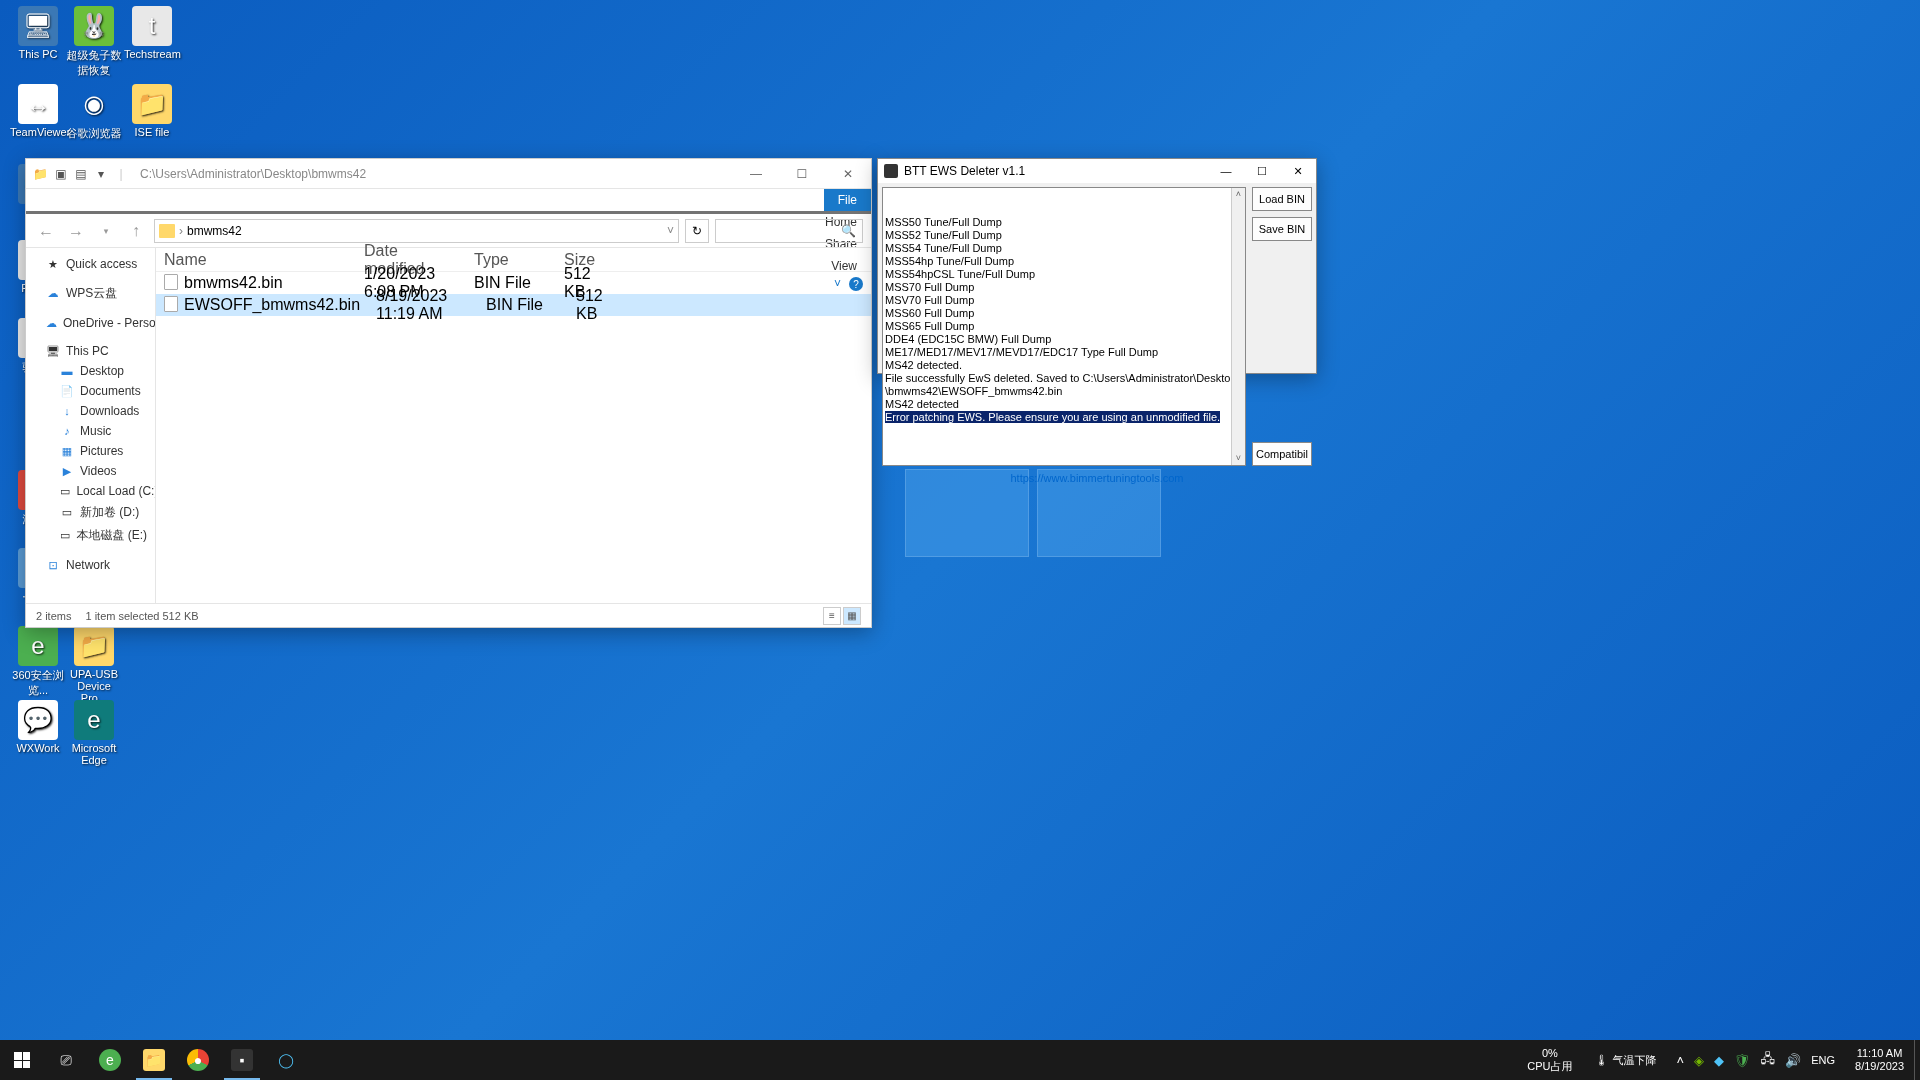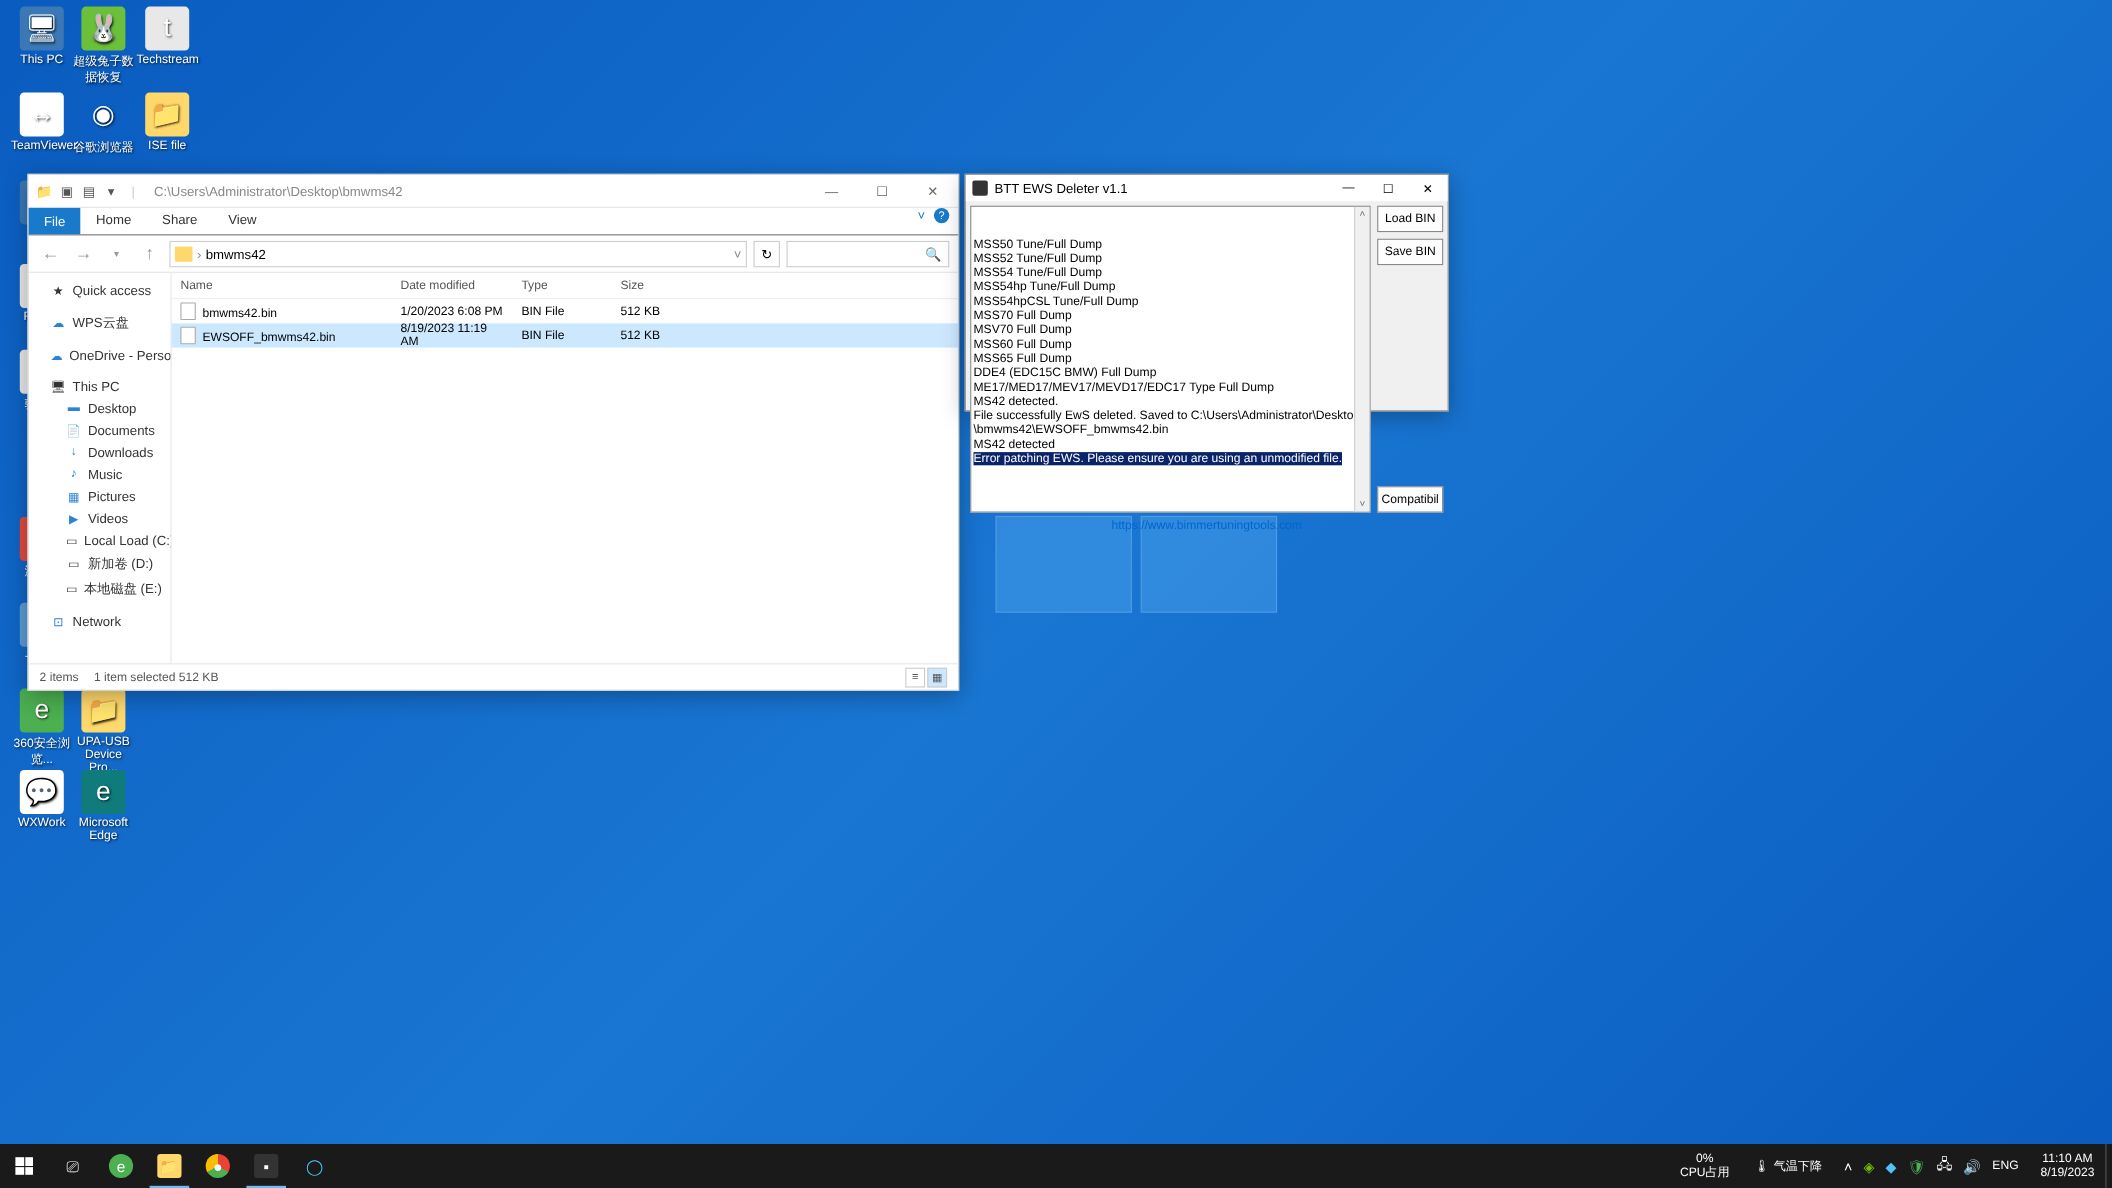--- a/index.html
+++ b/index.html
@@ -9,42 +9,42 @@
 .desktop-icon { position:absolute; width:56px; text-align:center; color:#fff; font-size:11px; text-shadow:1px 1px 2px rgba(0,0,0,.8); cursor:pointer; }
 .desktop-icon .ico { width:40px; height:40px; margin:0 auto 2px; border-radius:4px; display:flex; align-items:center; justify-content:center; font-size:24px; }
 
 .explorer { position:absolute; left:25px; top:158px; width:847px; height:470px; background:#fff; border:1px solid #ccc; box-shadow:0 5px 20px rgba(0,0,0,.3); display:flex; flex-direction:column; }
 .explorer-titlebar { height:30px; background:#fff; display:flex; align-items:center; border-bottom:1px solid #e5e5e5; }
 .explorer-titlebar .qat { display:flex; gap:2px; padding:0 6px; align-items:center; }
 .explorer-titlebar .qat span { width:18px; height:18px; display:flex; align-items:center; justify-content:center; font-size:12px; color:#555; }
 .explorer-titlebar .title { flex:1; font-size:12px; color:#888; padding-left:4px; }
 .explorer-titlebar .winbtns { display:flex; }
 .explorer-titlebar .winbtns span { width:46px; height:30px; display:flex; align-items:center; justify-content:center; font-size:12px; color:#666; }
-.explorer-ribbon { height:25px; display:flex; align-items:flex-start; border-bottom:1px solid #737373; font-size:12px; }
+.explorer-ribbon { height:25px; display:flex; align-items:flex-end; border-bottom:3px solid #737373; font-size:12px;flex-direction:column; }
 .explorer-ribbon .file-tab { background:#1979ca; color:#fff; padding:4px 14px; height:100%; display:flex; align-items:center; }
 .explorer-ribbon .tab { padding:4px 14px; color:#333; }
 .explorer-ribbon .help { margin-left:auto; display:flex; gap:8px; padding-right:8px; color:#1979ca; }
 .explorer-addr { height:34px; display:flex; align-items:center; gap:6px; padding:4px 8px; border-bottom:1px solid #e5e5e5; }
 .explorer-addr .navbtn { width:24px; height:24px; display:flex; align-items:center; justify-content:center; color:#999; border-radius:2px; }
 .explorer-addr .breadcrumb { flex:1; height:24px; border:1px solid #ccc; display:flex; align-items:center; font-size:12px; padding:0 4px; gap:4px; }
 .explorer-addr .breadcrumb .folder-ico { width:16px; height:14px; background:#ffd86b; border-radius:1px; }
 .explorer-addr .refresh { width:24px; height:24px; border:1px solid #ccc; display:flex; align-items:center; justify-content:center; font-size:12px; }
 .explorer-addr .search { width:148px; height:24px; border:1px solid #ccc; display:flex; align-items:center; justify-content:flex-end; padding:0 6px; color:#888; font-size:12px; }
 .explorer-body { flex:1; display:flex; }
 .explorer-nav { width:130px; border-right:1px solid #e5e5e5; padding:6px 0; font-size:12px; overflow:hidden; }
 .explorer-nav .nav-item { padding:3px 8px 3px 20px; display:flex; align-items:center; gap:6px; color:#333; white-space:nowrap; }
 .explorer-nav .nav-item.sub { padding-left:34px; }
 .explorer-nav .nav-item .ni-ico { width:14px; height:14px; display:inline-flex; align-items:center; justify-content:center; font-size:11px; }
-.explorer-files { flex:1; font-size:11px; }
+.explorer-files { flex:1; font-size:16px; }
 .files-header { display:flex; color:#555; border-bottom:1px solid #eee; height:24px; align-items:center; }
 .files-header div,.file-row div { padding:3px 8px; }
 .col-name{flex:0 0 200px;} .col-date{flex:0 0 110px;} .col-type{flex:0 0 90px;} .col-size{flex:0 0 60px; }
 .file-row { display:flex; align-items:center; height:22px; }
 .file-row.selected { background:#cce8ff; }
-.file-row .col-name { display:flex; align-items:flex-end; gap:6px; }
+.file-row .col-name { display:flex; align-items:flex-start; gap:6px; }
 .file-row .file-ico { width:14px; height:16px; background:#fff; border:1px solid #aaa; border-radius:1px; }
 .explorer-status { height:24px; border-top:1px solid #e5e5e5; display:flex; align-items:center; font-size:11px; color:#555; padding:0 10px; gap:14px; }
 .explorer-status .view-icons { margin-left:auto; display:flex; gap:2px; }
 .explorer-status .view-icons span { width:18px; height:18px; border:1px solid #ccc; display:flex; align-items:center; justify-content:center; font-size:10px; }
 
 .appwin { position:absolute; left:877px; top:158px; width:440px; height:216px; background:#f0f0f0; border:1px solid #888; box-shadow:0 5px 20px rgba(0,0,0,.3); display:flex; flex-direction:column; }
 .appwin-titlebar { height:24px; background:#fff; display:flex; align-items:center; padding-left:6px; font-size:12px; }
 .appwin-titlebar .app-ico { width:14px; height:14px; background:#333; margin-right:6px; border-radius:2px; }
 .appwin-titlebar .wbtns { margin-left:auto; display:flex; }
 .appwin-titlebar .wbtns span { width:36px; height:24px; display:flex; align-items:center; justify-content:center; font-size:11px; }

